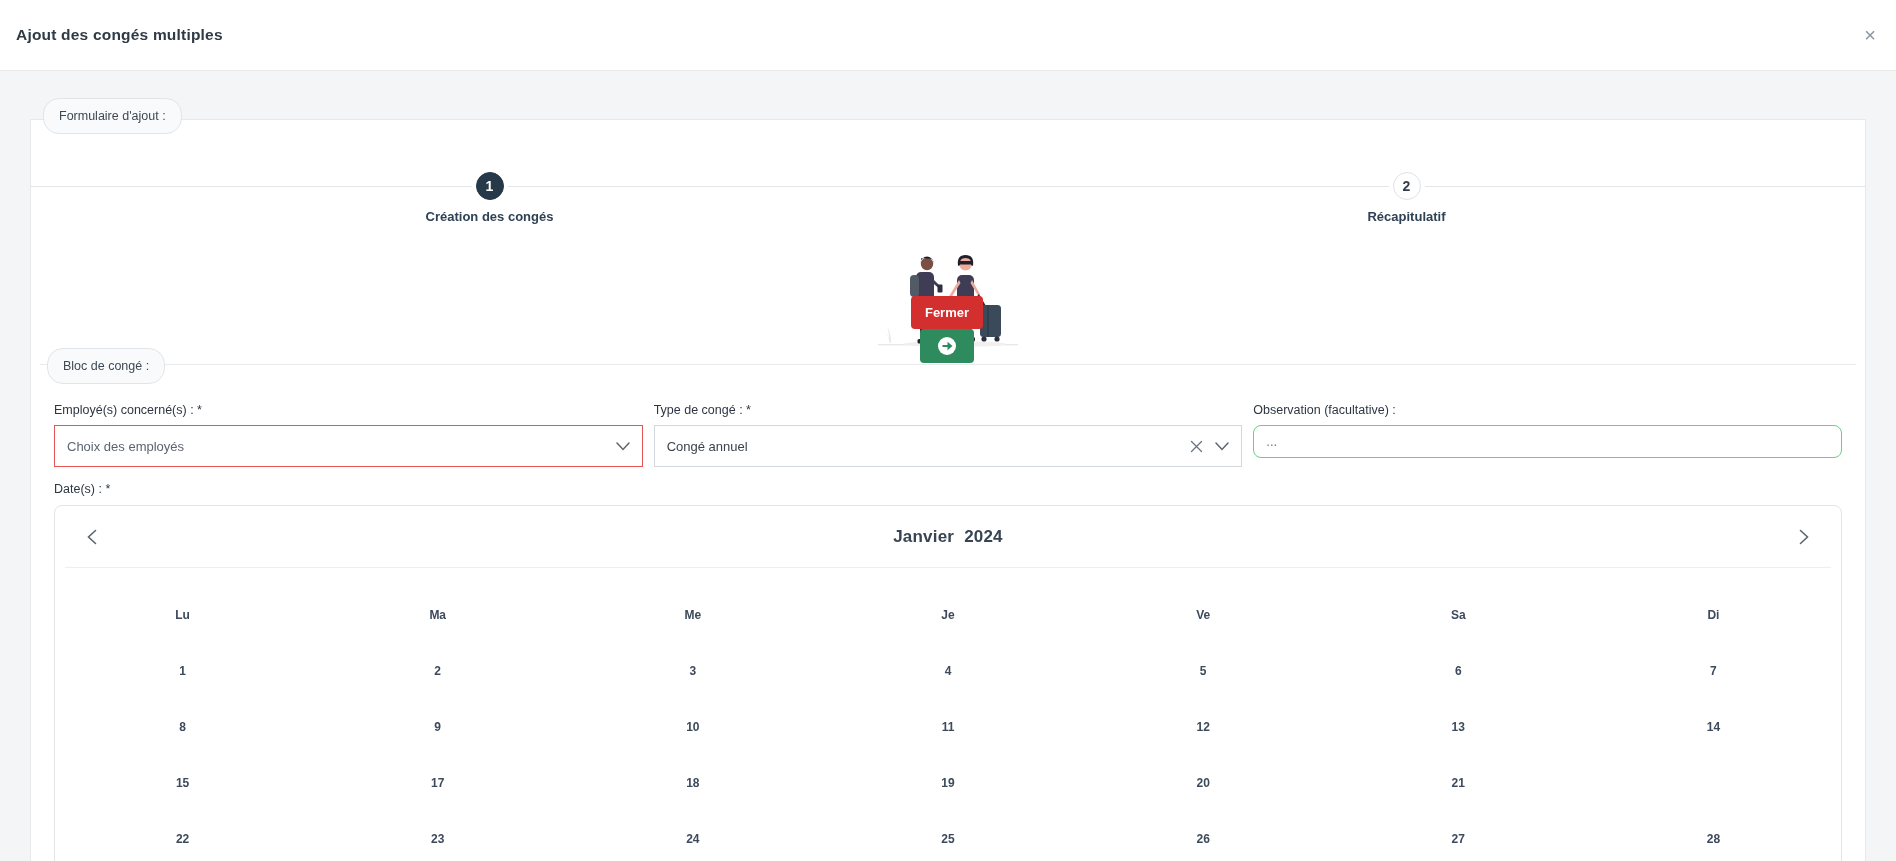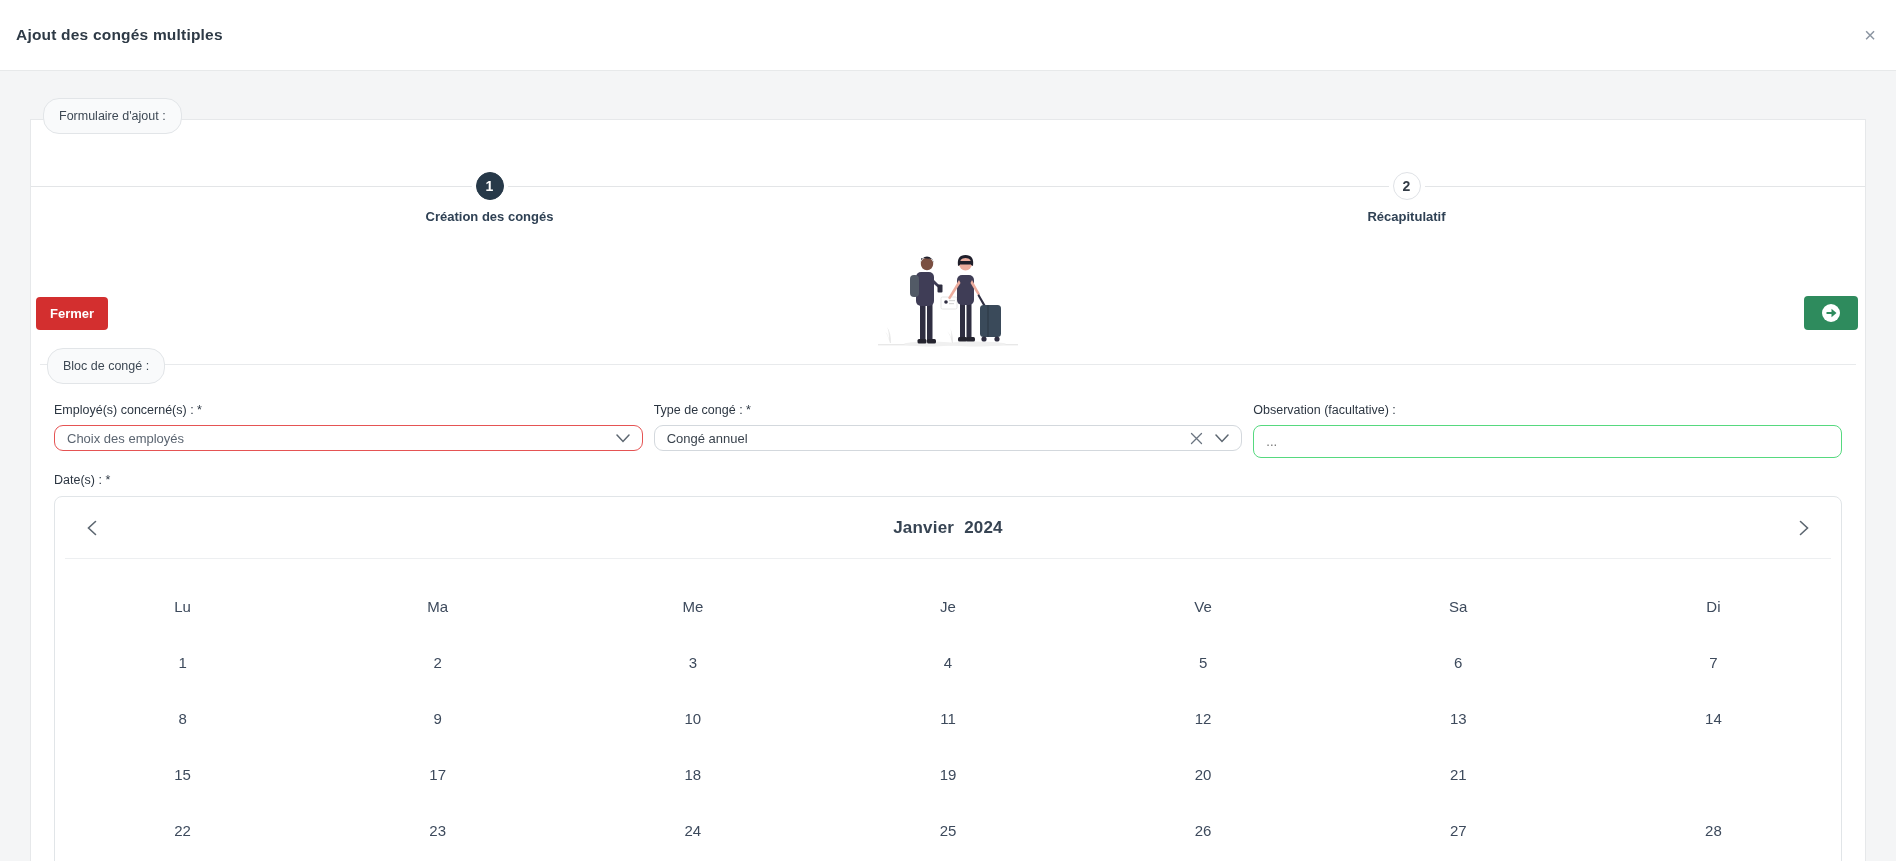--- a/index.html
+++ b/index.html
@@ -44,21 +44,21 @@
     box-shadow: 0 0 0 4px #ffffff;
   }
   .step.active .step-circle { background: #273949; border-color: #273949; color: #ffffff; }
   .step-label { margin-top: 9px; font-size: 13px; font-weight: 600; color: #2f4154; }
 
   
   .hero { position: relative; height: 116px; margin-top: 16px; }
   .illus { position: absolute; left: 50%; transform: translateX(-50%); top: 2px; }
   .actions {
     position: absolute; left: 5px; right: 7px; top: 56px;
-    display: flex; justify-content: space-between; align-items: center;
+    display: flex; justify-content: space-between; align-items: center; flex-direction: column;
   }
   .btn-danger {
     background: #d32f2f; color: #ffffff; border: none; border-radius: 4px;
     padding: 9px 14px; font-size: 13px; font-weight: 700; cursor: pointer;
     font-family: inherit;
   }
   .btn-next {
     background: #2e8b5d; border: none; border-radius: 4px; width: 54px; height: 34px;
     display: flex; align-items: center; justify-content: center; cursor: pointer;
   }
@@ -66,21 +66,21 @@
   
   .inner-fieldset {
     margin: 8px 9px 0; border-top: 1px solid #e8eaec; position: relative;
     padding: 0 14px 20px 14px;
   }
   .tab-legend.inner { top: -17px; left: 7px; }
 
   .form-grid { display: grid; grid-template-columns: 1fr 1fr 1fr; column-gap: 22px; margin-top: 38px; gap: 11px; }
   .field-label { font-size: 12.5px; color: #2c3642; font-weight: 500; }
   .control {
-    margin-top: 8px; height: 26px; border-radius: 9px; background: #fff;
+    margin-top: 8px; height: 42px; border-radius: 0; background: #fff;
     display: flex; align-items: center; padding: 0 12px; font-size: 13px;
     position: relative; cursor: pointer;
   }
   .control.sel-error { border: 1px solid #e55353; }
   .control.sel-normal { border: 1px solid #d3d8dd; }
   .control .sel-text { flex: 1; color: #3a434d; }
   .control .sel-text.placeholder { color: #5b6571; }
   .icon-btn { display: flex; align-items: center; justify-content: center; margin-left: 12px; cursor: pointer; }
   .obs-input {
     margin-top: 8px; width: 100%; height: 33px; border-radius: 8px;
@@ -93,21 +93,21 @@
   
   .calendar { margin-top: 9px; border: 1px solid #e1e5e8; border-radius: 8px; background: #fff; overflow: hidden; }
   .cal-header { margin: 0 10px; padding: 0 18px; height: 62px; display: flex; align-items: center; border-bottom: 1px solid #edeff1; }
   .cal-nav { background: none; border: none; cursor: pointer; display: flex; align-items: center; padding: 4px; }
   .cal-title { flex: 1; display: flex; justify-content: center; align-items: center; gap: 10px; }
   .cal-title span { font-size: 17px; font-weight: 600; color: #374453; letter-spacing: .2px; }
   .cal-body { padding-top: 19px; }
   .cal-row { display: grid; grid-template-columns: repeat(7, 1fr); height: 56px; }
   .cal-cell {
     display: flex; align-items: center; justify-content: center;
-    font-size: 15px; font-weight: 400; color: #3d4a5c; position: relative;
+    font-size: 12px; font-weight: 700; color: #3d4a5c; position: relative;
   }
   .cal-cell.day { cursor: pointer; }
   .cal-cell.today::before {
     content: ""; position: absolute; width: 42px; height: 42px; border-radius: 50%;
     background: #d9dbde; z-index: 0;
   }
   .cal-cell span { position: relative; z-index: 1; }
 </style>
 </head>
 <body>

